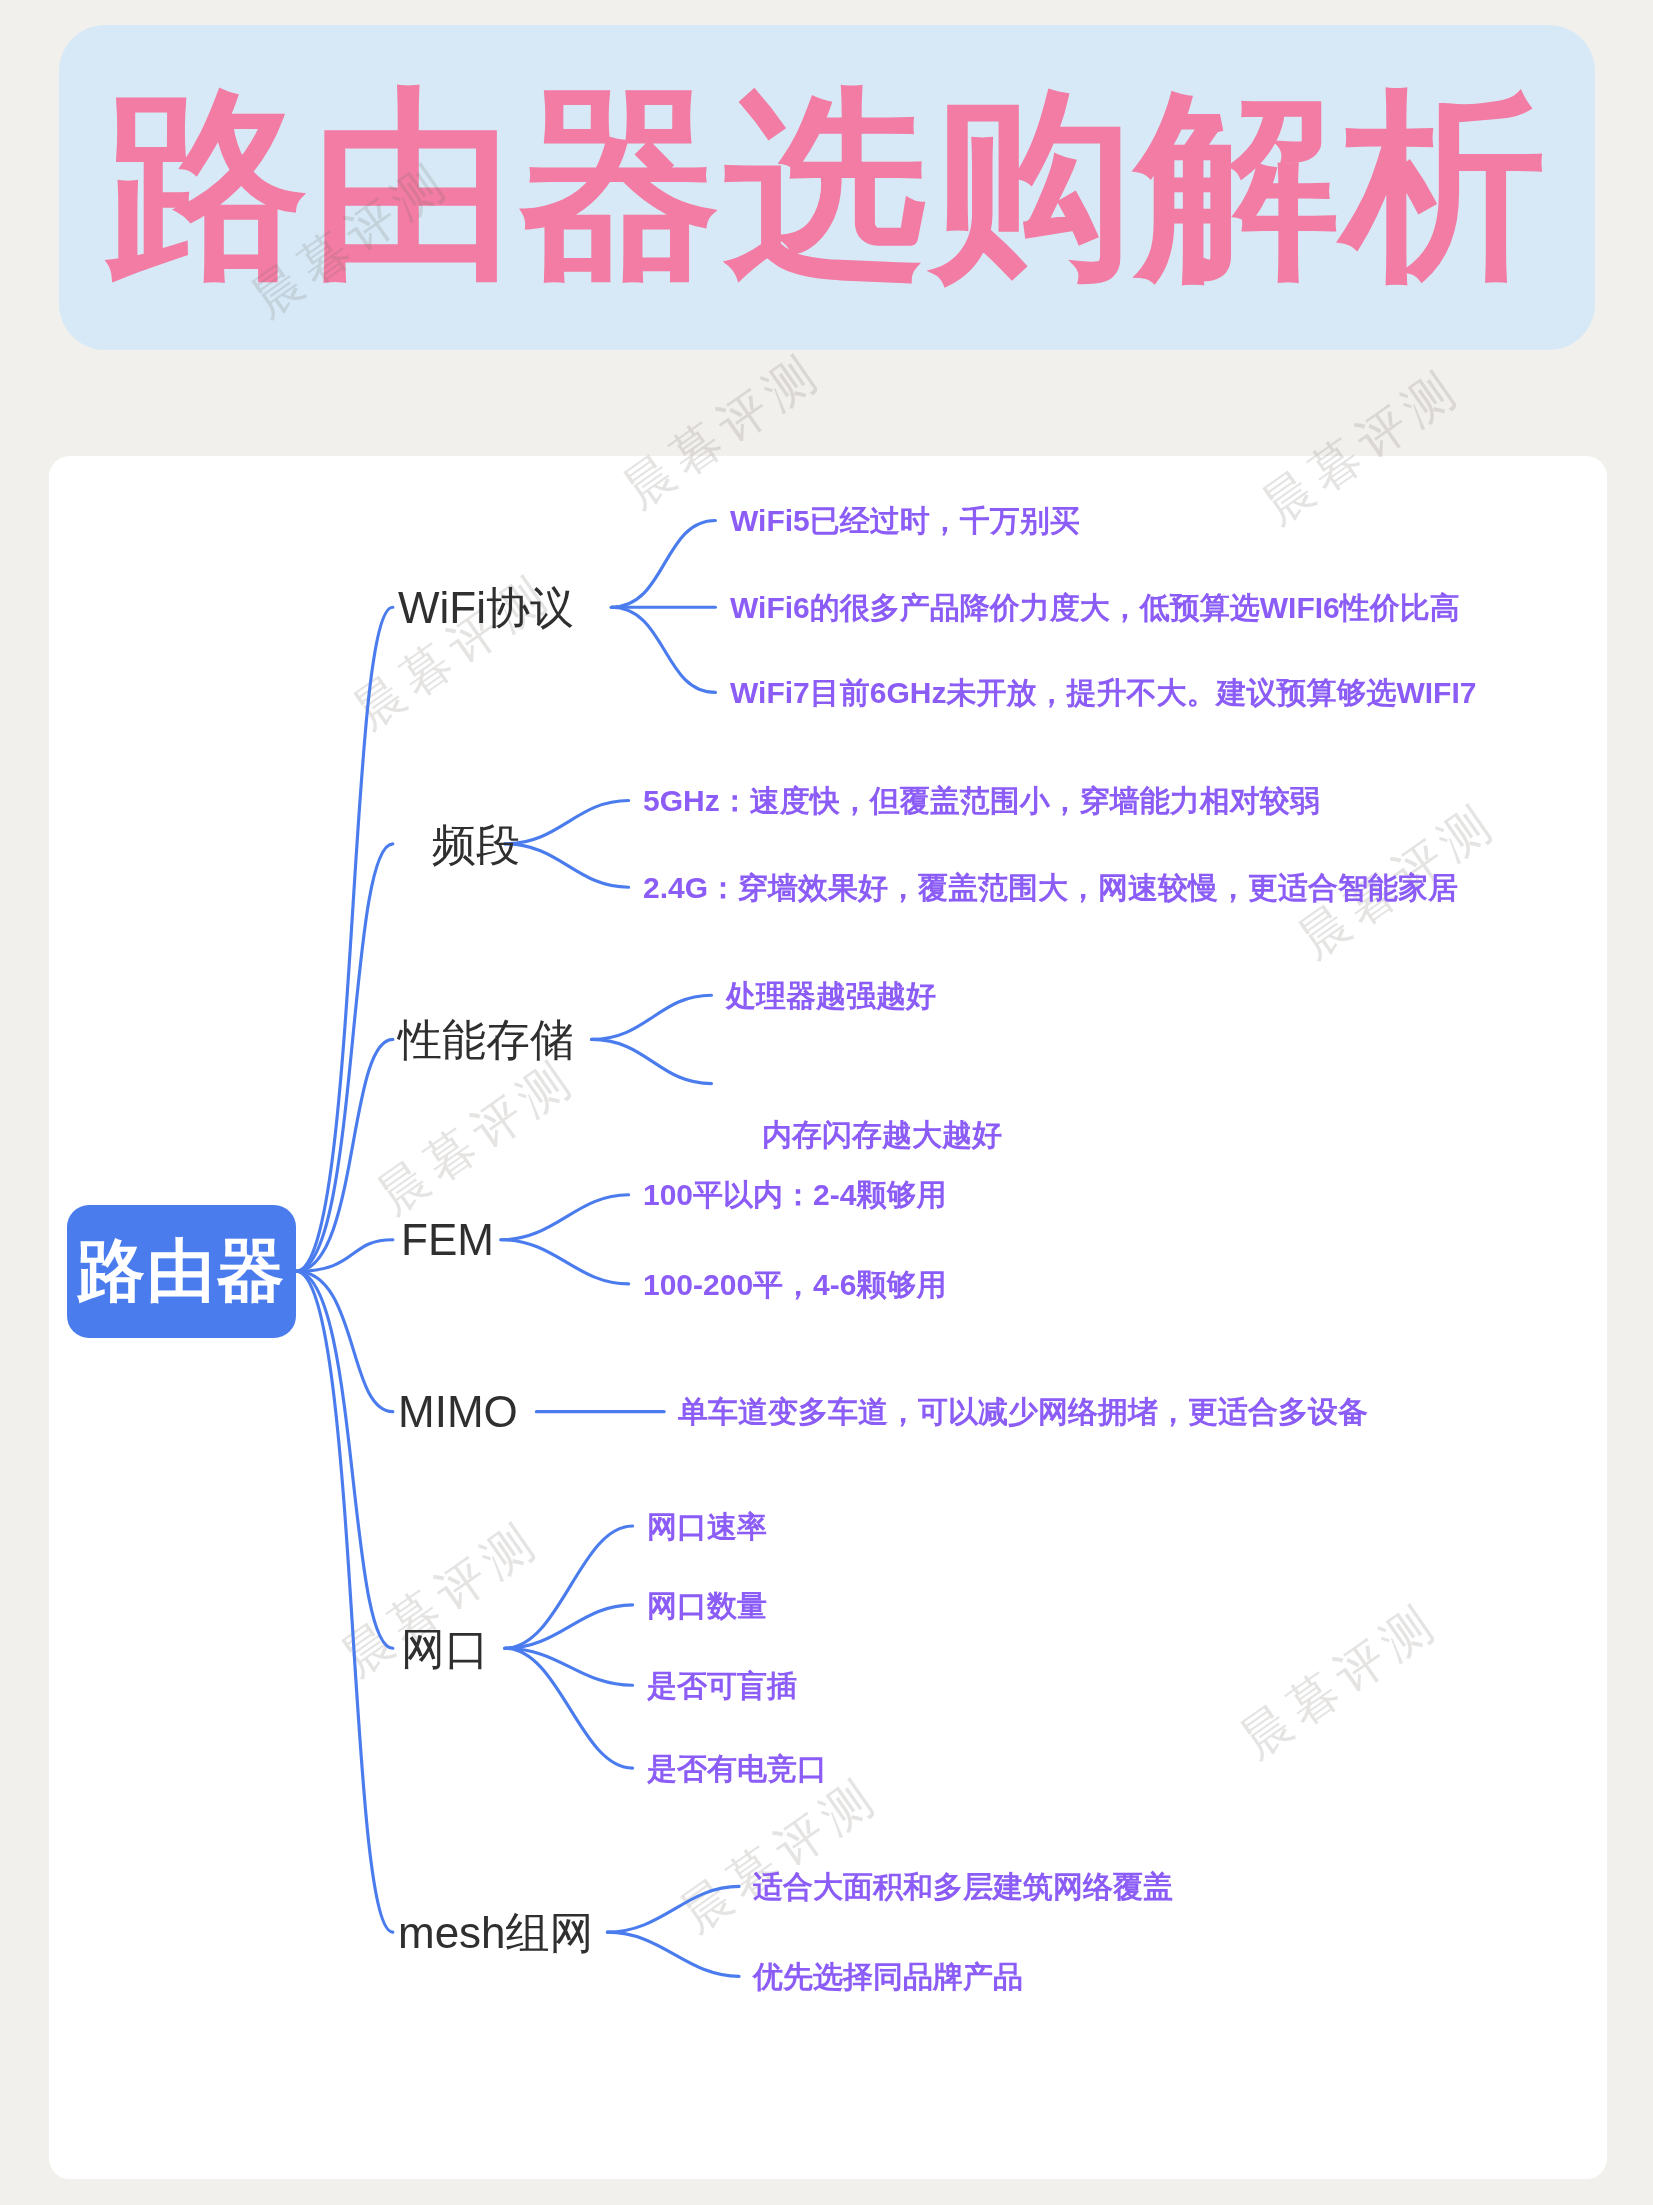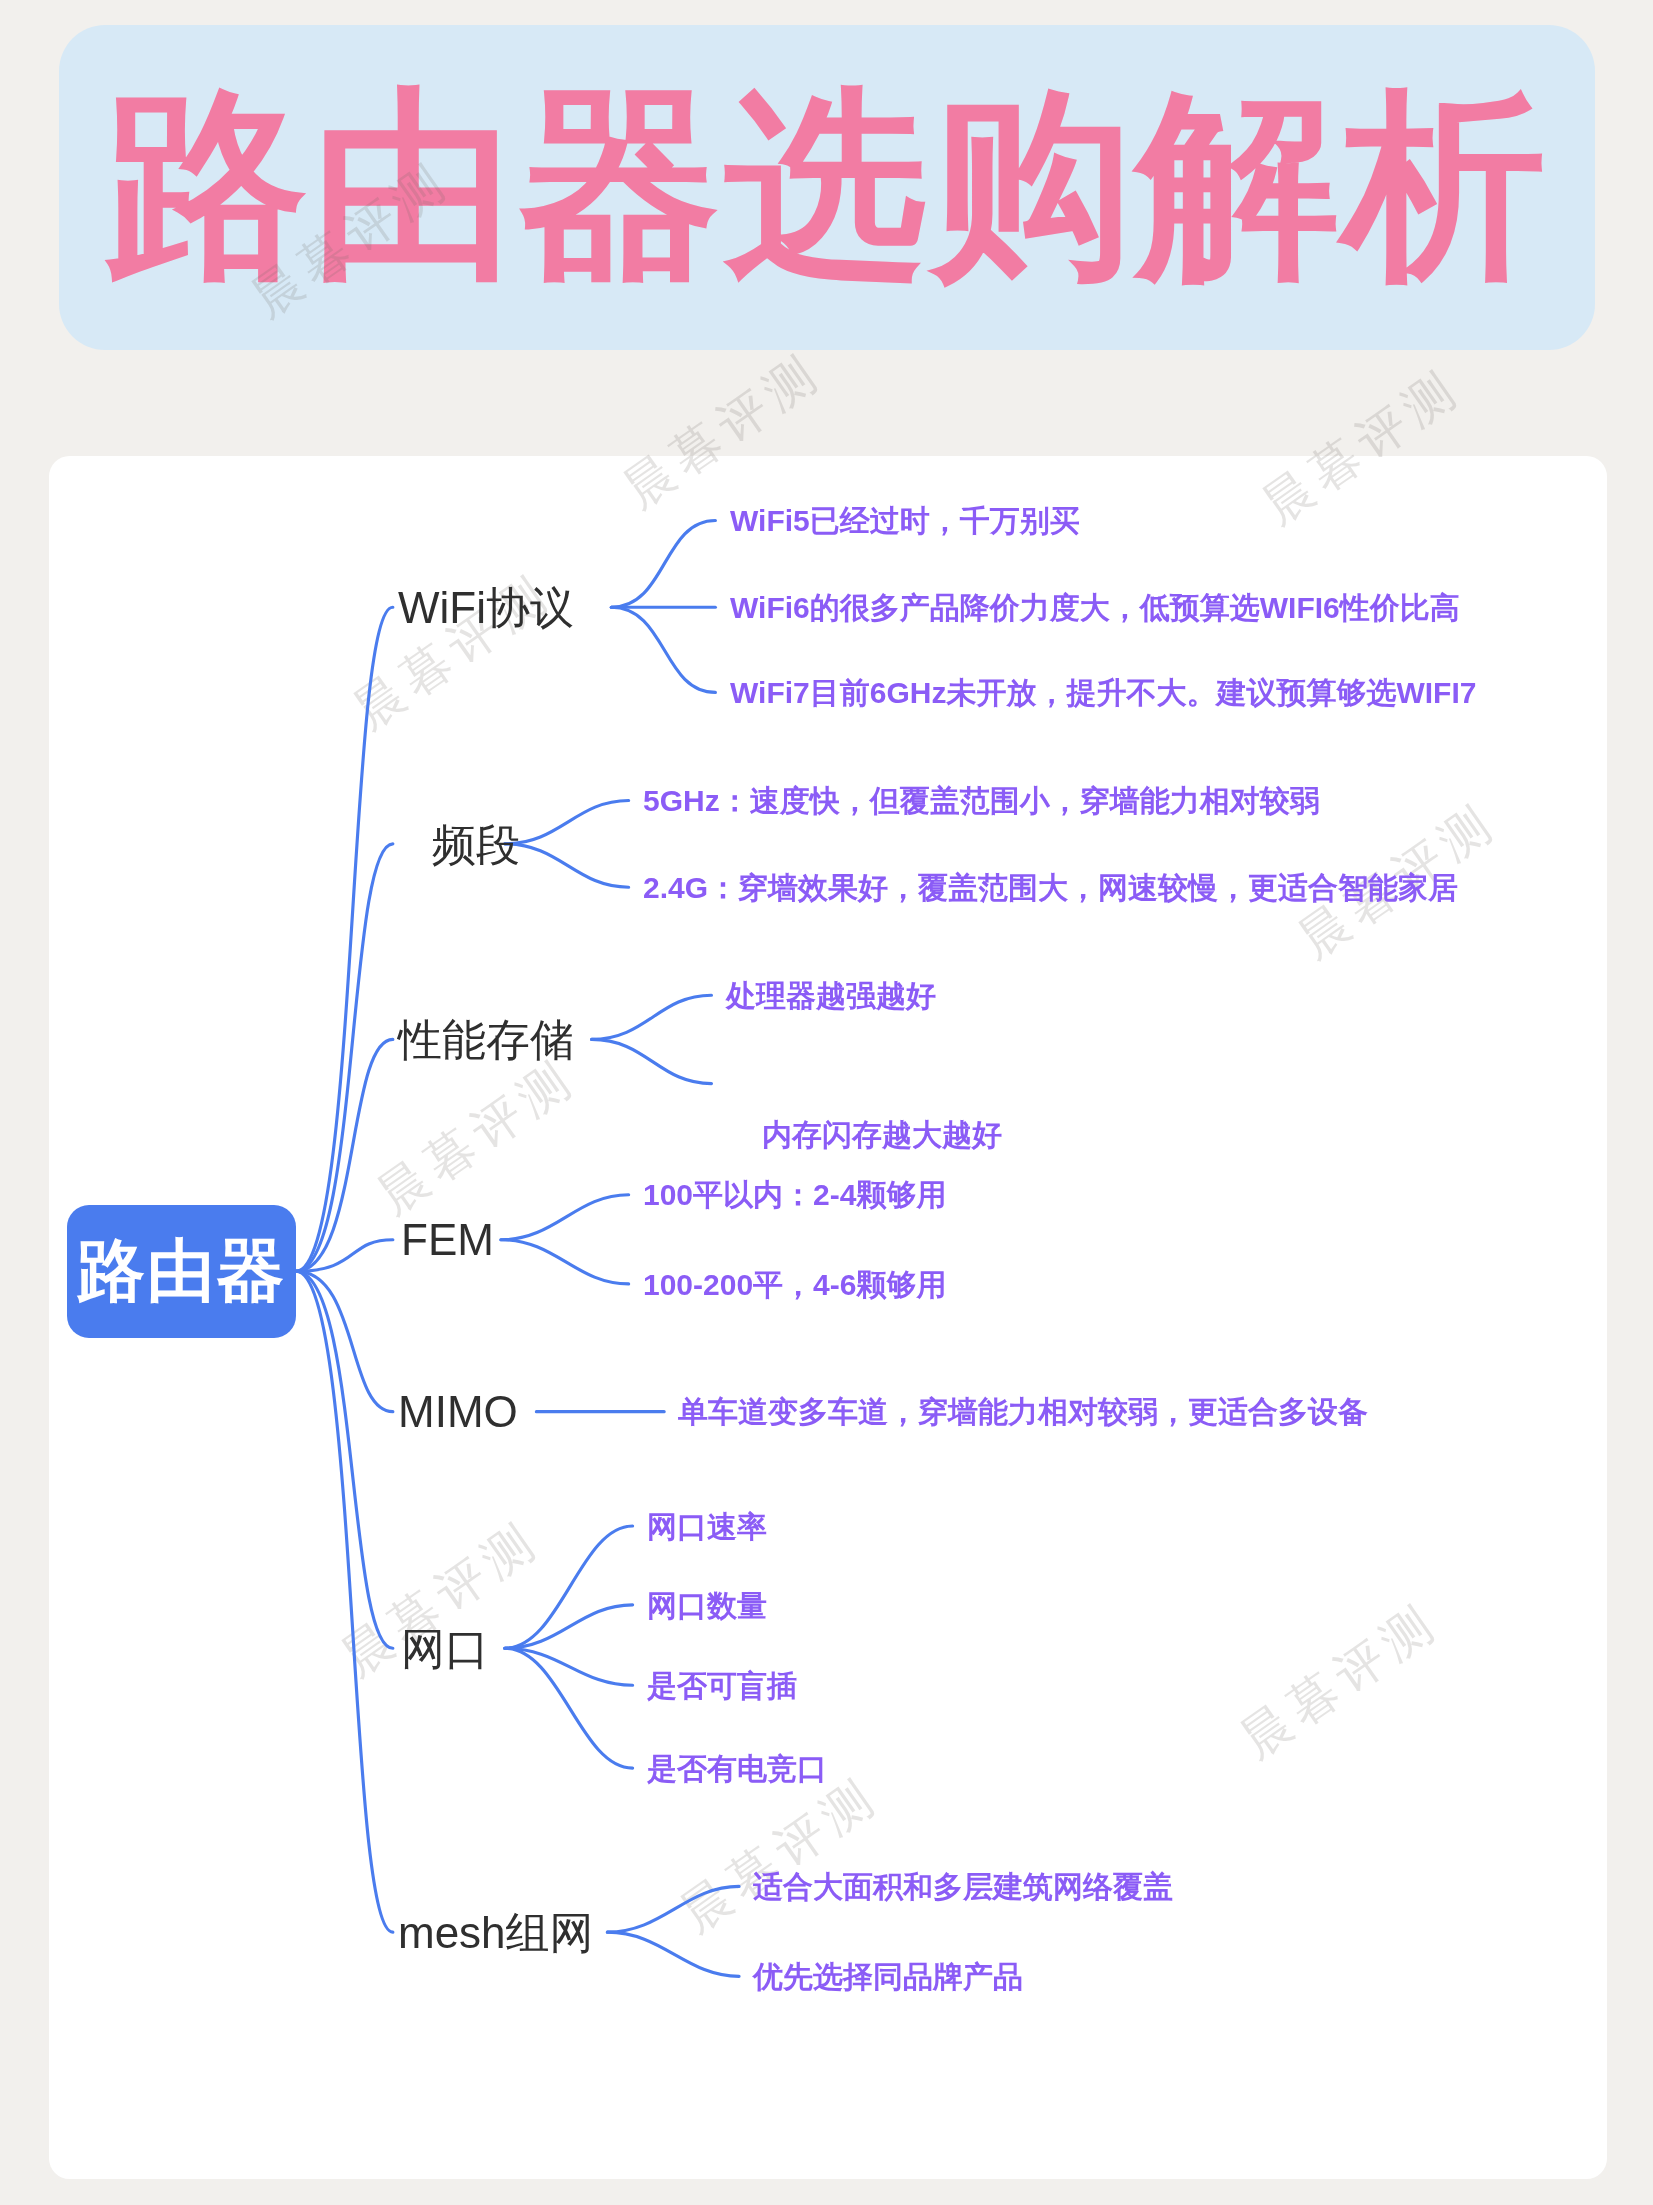--- a/index.html
+++ b/index.html
@@ -100,21 +100,21 @@
 
   <div class="leaf" style="left:643px;top:776px;">5GHz：速度快，但覆盖范围小，穿墙能力相对较弱</div>
   <div class="leaf" style="left:643px;top:863px;">2.4G：穿墙效果好，覆盖范围大，网速较慢，更适合智能家居</div>
 
   <div class="leaf" style="left:726px;top:971px;">处理器越强越好</div>
   <div class="leaf" style="left:726px;top:1110px;margin-left:36px;">内存闪存越大越好</div>
 
   <div class="leaf" style="left:643px;top:1170px;">100平以内：2-4颗够用</div>
   <div class="leaf" style="left:643px;top:1260px;">100-200平，4-6颗够用</div>
 
-  <div class="leaf" style="left:678px;top:1387px;">单车道变多车道，穿墙能力相对较弱，更适合多设备</div>
+  <div class="leaf" style="left:678px;top:1387px;">单车道变多车道，可以减少网络拥堵，更适合多设备</div>
 
   <div class="leaf" style="left:647px;top:1502px;">网口速率</div>
   <div class="leaf" style="left:647px;top:1581px;text-align:right;">网口数量</div>
   <div class="leaf" style="left:647px;top:1661px;">是否可盲插</div>
   <div class="leaf" style="left:647px;top:1744px;">是否有电竞口</div>
 
   <div class="leaf" style="left:753px;top:1862px;">适合大面积和多层建筑网络覆盖</div>
   <div class="leaf" style="left:753px;top:1952px;">优先选择同品牌产品</div>
 
 </div>

